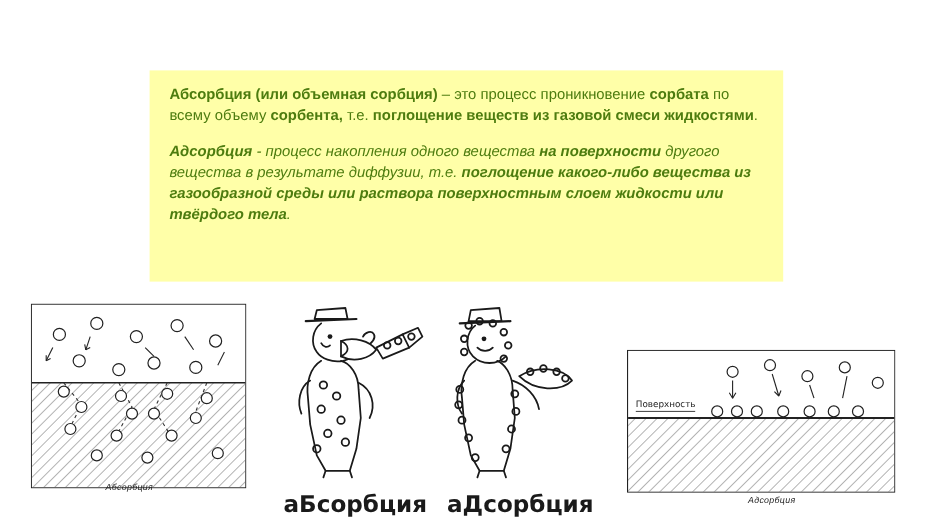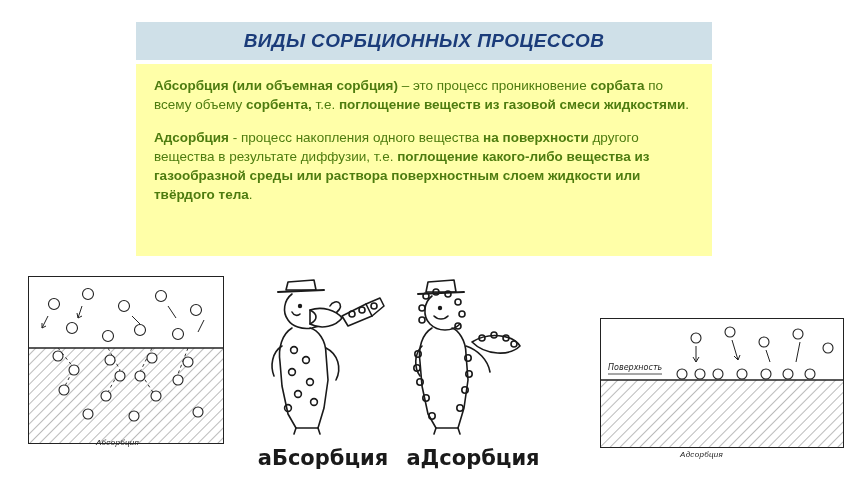--- a/index.html
+++ b/index.html
@@ -53,21 +53,21 @@
     background: #ffffa8;
     box-sizing: border-box;
     padding: 12px 16px 10px 18px;
   }
   .para {
     font-size: 13.5px;
     line-height: 19px;
     color: #4d7c0f;
     margin: 0 0 14px 0;
   }
-  .para:last-child { margin-bottom: 0; }
+  .para:last-child { margin-bottom: 0; font-style: italic; }
   .para b { font-weight: bold; }
 
   
   .figures {
     position: absolute;
     left: 0;
     top: 268px;
     width: 850px;
     height: 209px;
   }
@@ -75,25 +75,24 @@
   
   .fig-abs {
     position: absolute;
     left: 28px;
     top: 8px;
     width: 196px;
     height: 168px;
   }
   .fig-ads {
     position: absolute;
-    left: 600px;
+    left: 570px;
     top: 50px;
     width: 244px;
     height: 130px;
-    font-style: italic;
   }
   .cap {
     position: absolute;
     font-size: 8px;
     font-style: italic;
     color: #222;
     letter-spacing: 0.3px;
   }
   .cap-abs { left: 96px; top: 170px; }
   .cap-ads { left: 680px; top: 182px; }
@@ -120,23 +119,20 @@
   .label-b { left: 238px; }
   .label-d { left: 388px; }
 
   svg { display: block; }
 </style>
 </head>
 <body>
 
 <div class="slide">
 
-  <div class="title-bar">
-    <span class="title-text">ВИДЫ СОРБЦИОННЫХ ПРОЦЕССОВ</span>
-  </div>
 
   <div class="text-box">
     <p class="para" id="para-absorption"><b>Абсорбция (или объемная сорбция)</b><span> – это процесс проникновение </span><b>сорбата</b><span> по всему объему </span><b>сорбента,</b><span> т.е. </span><b>поглощение веществ из газовой смеси жидкостями</b><span>.</span></p>
     <p class="para" id="para-adsorption"><b>Адсорбция</b><span> - процесс накопления одного вещества </span><b>на поверхности</b><span> другого вещества в результате диффузии, т.е. </span><b>поглощение какого-либо вещества из газообразной среды или раствора поверхностным слоем жидкости или твёрдого тела</b><span>.</span></p>
   </div>
 
   <div class="figures">
 
     <div class="fig-abs">
       <svg width="196" height="168" viewBox="0 0 196 168">

